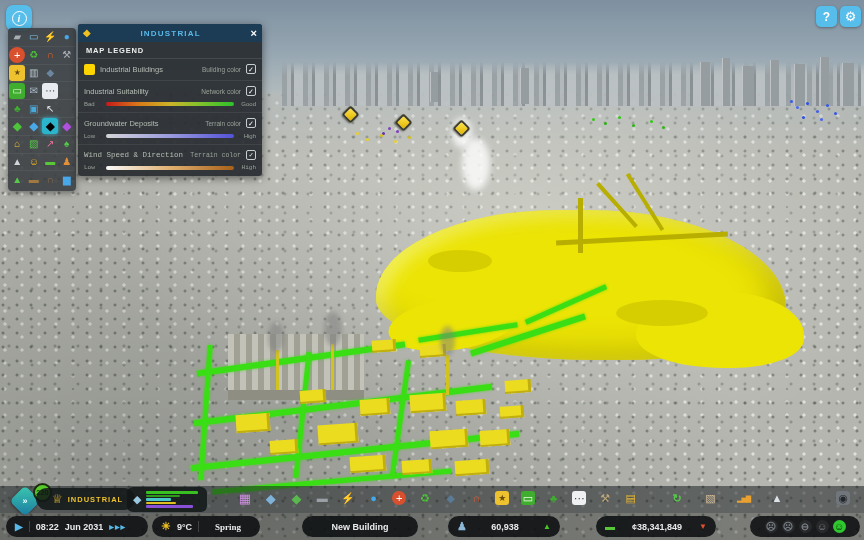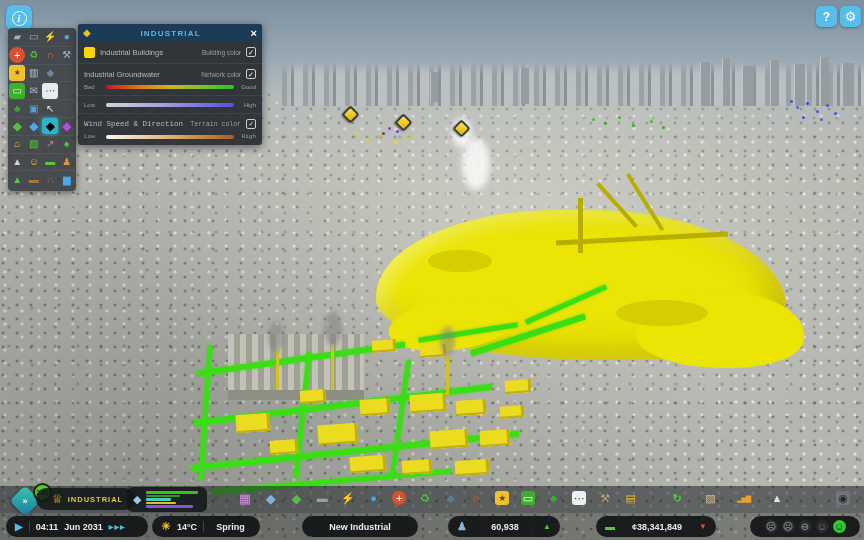--- a/index.html
+++ b/index.html
@@ -252,42 +252,48 @@
       <span class="gc" style="color:#4aa8e8">▆</span>
     </div>
   </div>
 
   <div class="lg-panel">
     <div class="lg-head">
       <span class="lg-dia">◆</span>
       <span class="lg-title">INDUSTRIAL</span>
       <span class="lg-close">×</span>
     </div>
+    <div class="lg-sect">MAP LEGEND</div>
 
     <div class="lg-row">
       <div class="lg-line">
         <span class="sw" style="background:#ffd500"></span>
         <span class="lg-label">Industrial Buildings</span>
         <span class="lg-right">Building color</span>
         <span class="cb">✓</span>
       </div>
     </div>
     <div class="lg-row">
       <div class="lg-line">
-        <span class="lg-label">Industrial Groundwater</span>
+        <span class="lg-label">Industrial Suitability</span>
         <span class="lg-right">Network color</span>
         <span class="cb">✓</span>
       </div>
       <div class="grad-line">
         <span class="grad-min">Bad</span>
         <span class="grad-bar" style="background:linear-gradient(90deg,#c41a1a,#d87818,#ccb428,#7cc22c,#2cc22c)"></span>
         <span class="grad-max">Good</span>
       </div>
     </div>
     <div class="lg-row">
+      <div class="lg-line">
+        <span class="lg-label">Groundwater Deposits</span>
+        <span class="lg-right">Terrain color</span>
+        <span class="cb">✓</span>
+      </div>
       <div class="grad-line">
         <span class="grad-min">Low</span>
         <span class="grad-bar" style="background:linear-gradient(90deg,#d4d4d8,#9a9ade,#5252d8)"></span>
         <span class="grad-max">High</span>
       </div>
     </div>
     <div class="lg-row" style="border-bottom:none;font-family:Liberation Mono, monospace;">
       <div class="lg-line">
         <span class="lg-label">Wind Speed &amp; Direction</span>
         <span class="lg-right">Terrain color</span>
@@ -387,32 +393,32 @@
         <span style="color:#dde3e8">▲</span>
       </span>
   </div>
   <span class="ic" style="position:absolute;left:834px;top:489px;">
     <span style="background:#70767c;color:#22262a;border-radius:4px">◉</span>
   </span>
 
   <div class="pill" style="left:6px;width:142px;">
     <span class="blue" style="font-size:10px;">▶</span>
     <span class="dv"></span>
-    <span>04:11</span>
+    <span>08:22</span>
     <span>Jun 2031</span>
     <span class="blue" style="font-size:6px;letter-spacing:1px;">▶▶▶</span>
   </div>
   <div class="pill" style="left:152px;width:108px;">
     <span style="color:#f0c020;font-size:11px;">☀</span>
-    <span>14°C</span>
+    <span>9°C</span>
     <span class="dv"></span>
-    <span style="flex:1;text-align:center;">Spring</span>
+    <span style="flex:1;text-align:center;font-family:Liberation Serif, serif;">Spring</span>
   </div>
   <div class="pill" style="left:302px;width:116px;justify-content:center;">
-    <span>New Industrial</span>
+    <span>New Building</span>
   </div>
   <div class="pill" style="left:448px;width:112px;">
     <span style="color:#8ab8d8;font-size:11px;">♟</span>
     <span style="flex:1;text-align:center;">60,938</span>
     <span style="color:#46c828;font-size:8px;">▲</span>
   </div>
   <div class="pill" style="left:596px;width:120px;">
     <span style="color:#58c838;font-size:10px;">▬</span>
     <span style="flex:1;text-align:center;">¢38,341,849</span>
     <span style="color:#e05030;font-size:8px;">▼</span>

